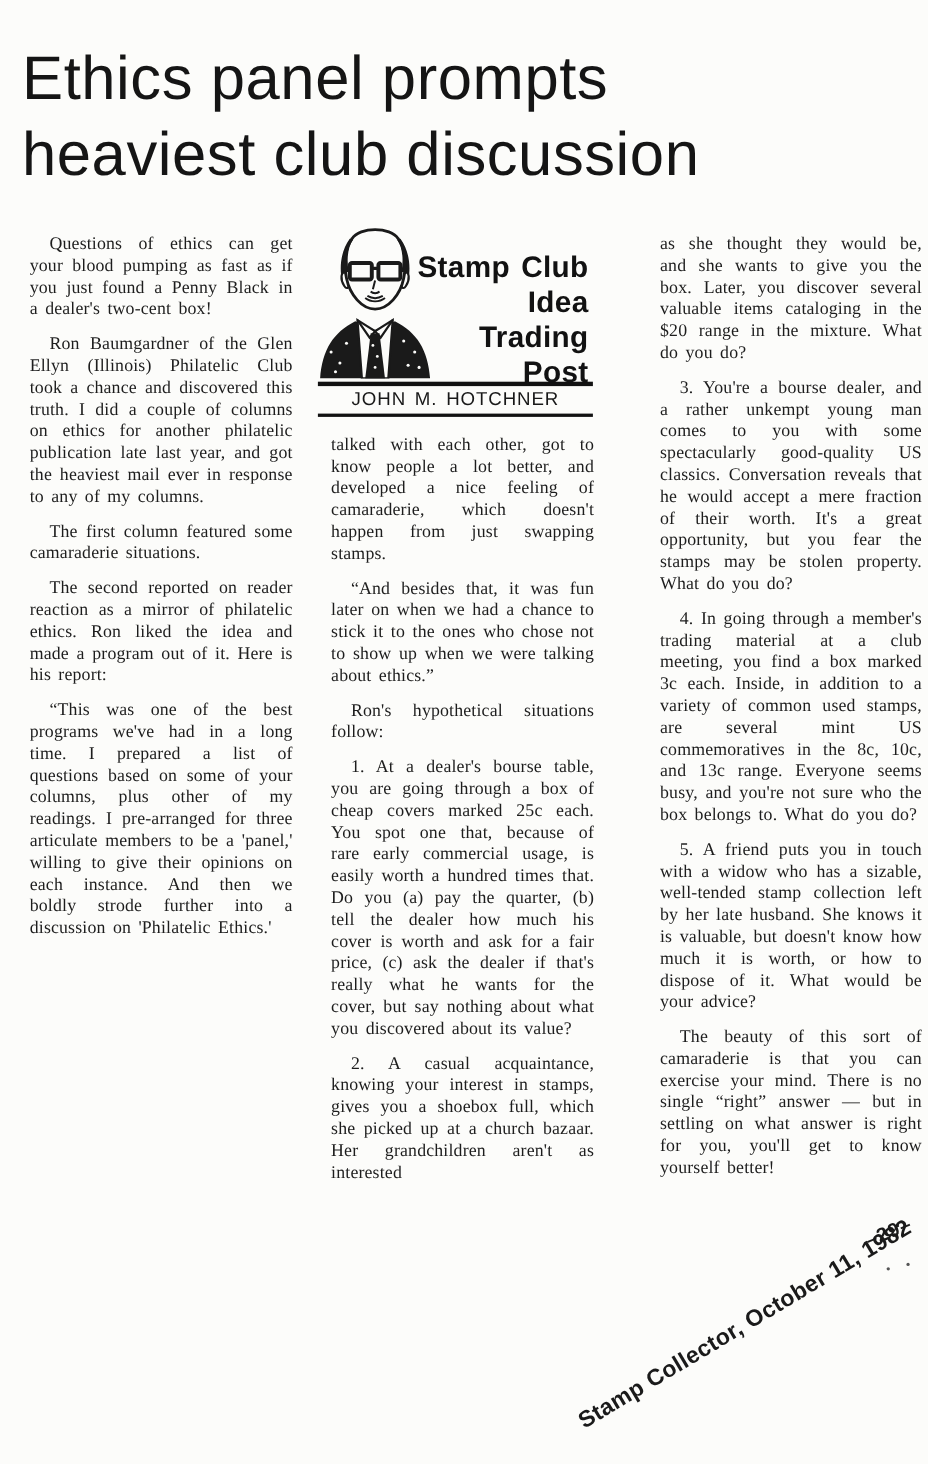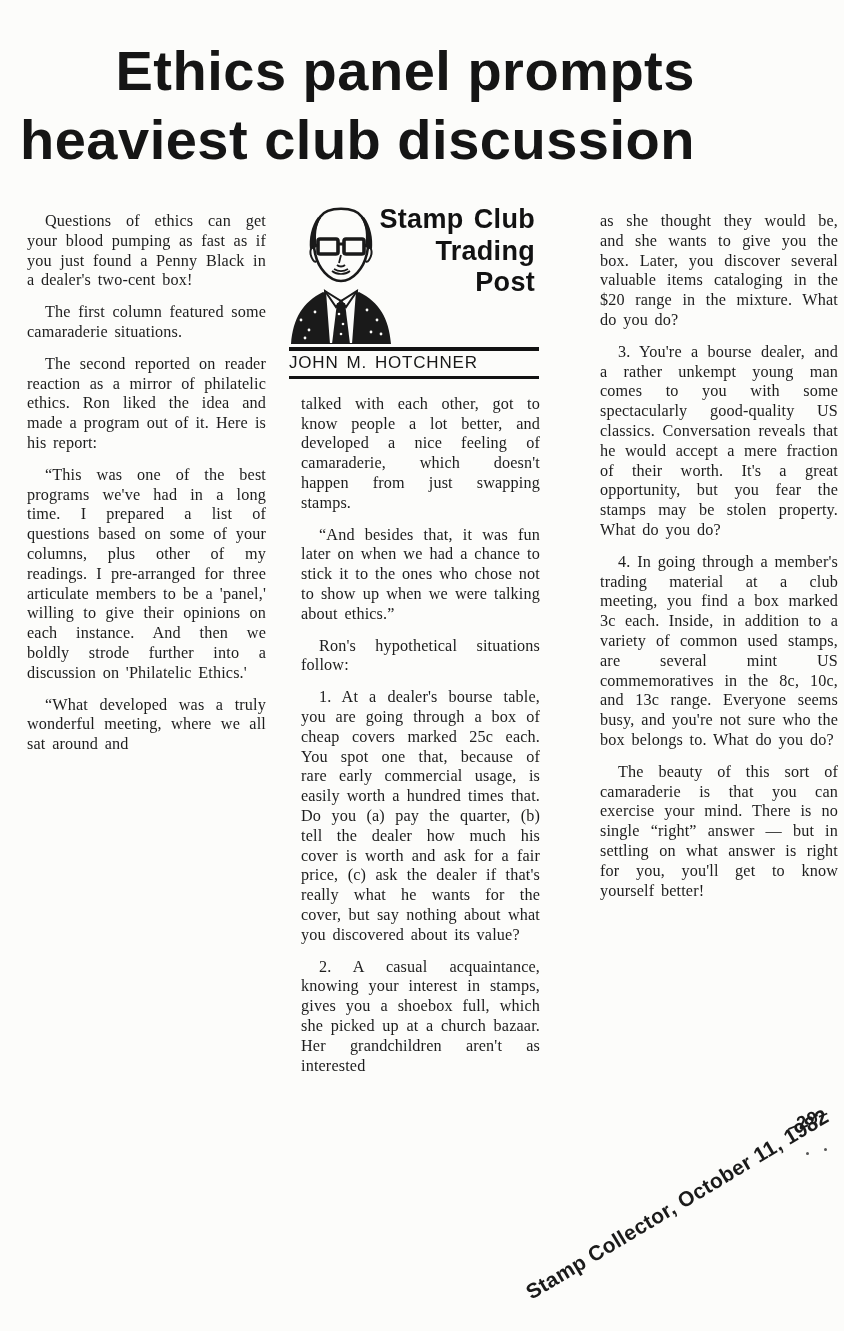--- a/index.html
+++ b/index.html
@@ -8,62 +8,61 @@
     width:844px;height:1331px;
     background:#fcfcfa;
     color:#1b1b1b;
     font-family:"Liberation Serif", serif;
     overflow:hidden;
     margin:0 auto;
   }
   .headline{
     position:absolute;left:20px;top:36px;
     font-family:"Liberation Sans", sans-serif;
-    font-weight:700;
+    font-weight:400;
     font-size:56px;
     line-height:69px;
     letter-spacing:0.5px;
     color:#151515;
     white-space:nowrap;
-    text-align:right;
   }
   .col{
     position:absolute;top:200px;width:263px;
     font-size:16.2px;line-height:19.8px;
     text-align:justify;
     letter-spacing:0.15px;
     word-spacing:2.5px;
     color:#1d1d1d;
   }
   .col p{margin:12px;}
   .col p.ind{text-indent:18px;}
   .col1{left:15px;}
   .col2{left:289px;top:200px;}
   .col3{left:588px;width:262px;}
 
   
   .masthead{width:250px;margin-bottom:16px;}
   .masthead-top{position:relative;height:147px;}
   .portrait{position:absolute;left:0;top:2px;}
   .logo-title{
-    position:absolute;right:4px;top:4px;
+    position:absolute;right:4px;top:28px;
     text-align:right;
     font-family:"Liberation Sans", sans-serif;
     font-weight:700;
     font-size:27px;
     line-height:31.5px;
     letter-spacing:0.3px;
     color:#121212;
     white-space:nowrap;
   }
   .byline-bar{
     border-top:4px solid #121212;
     border-bottom:3px solid #121212;
     padding:2px 0 3px 0;
-    text-align:left;
+    text-align:center;
     font-family:"Liberation Sans", sans-serif;
     font-size:17px;
     letter-spacing:0.8px;
     color:#181818;
     width:250px;
   }
 
   
   .page-num{
     position:absolute;left:786px;top:1110px;
@@ -89,24 +88,24 @@
 
 <div class="page">
 
   <div class="headline">
     <div>Ethics panel prompts</div>
     <div>heaviest club discussion</div>
   </div>
 
   <div class="col col1">
     <p class="ind">Questions of ethics can get your blood pumping as fast as if you just found a Penny Black in a dealer's two-cent box!</p>
+    <p class="ind">Ron Baumgardner of the Glen Ellyn (Illinois) Philatelic Club took a chance and discovered this truth. I did a couple of columns on ethics for another philatelic publication late last year, and got the heaviest mail ever in response to any of my columns.</p>
     <p class="ind">The first column featured some camaraderie situations.</p>
     <p class="ind">The second reported on reader reaction as a mirror of philatelic ethics. Ron liked the idea and made a program out of it. Here is his report:</p>
     <p class="ind">“This was one of the best programs we've had in a long time. I prepared a list of questions based on some of your columns, plus other of my readings. I pre-arranged for three articulate members to be a 'panel,' willing to give their opinions on each instance. And then we boldly strode further into a discussion on 'Philatelic Ethics.'</p>
-    <p class="ind">“What developed was a truly wonderful meeting, where we all sat around and</p>
   </div>
 
   <div class="col col2">
     <div class="masthead">
       <div class="masthead-top">
         <div class="portrait">
           <svg width="104" height="142" viewBox="0 0 104 142" aria-hidden="true">
 
             <path d="M29 15 C22 24 20 37 21 47 L28 45 C26 34 27 23 32 16 Z" fill="#1a1a1a"></path>
             <path d="M75 15 C82 24 84 37 83 47 L76 45 C78 34 77 23 72 16 Z" fill="#1a1a1a"></path>
@@ -139,39 +138,41 @@
             <path d="M36 89 L47 105 L52 99 M68 89 L57 105 L52 99" fill="none" stroke="#1a1a1a" stroke-width="2"></path>
 
             <path d="M48 101 L56 101 L61 142 L43 142 Z" fill="#1a1a1a"></path>
             <circle cx="50" cy="112" r="1.3" fill="#fcfcfa"></circle>
             <circle cx="54" cy="122" r="1.3" fill="#fcfcfa"></circle>
             <circle cx="52" cy="132" r="1.3" fill="#fcfcfa"></circle>
           </svg>
         </div>
         <div class="logo-title">
           <div>Stamp Club</div>
+          <div>Idea</div>
           <div>Trading</div>
           <div>Post</div>
         </div>
       </div>
       <div class="byline-bar">
         <span>JOHN M. HOTCHNER</span>
       </div>
     </div>
     <p>talked with each other, got to know people a lot better, and developed a nice feeling of camaraderie, which doesn't happen from just swapping stamps.</p>
     <p class="ind">“And besides that, it was fun later on when we had a chance to stick it to the ones who chose not to show up when we were talking about ethics.”</p>
     <p class="ind">Ron's hypothetical situations follow:</p>
     <p class="ind">1. At a dealer's bourse table, you are going through a box of cheap covers marked 25c each. You spot one that, because of rare early commercial usage, is easily worth a hundred times that. Do you (a) pay the quarter, (b) tell the dealer how much his cover is worth and ask for a fair price, (c) ask the dealer if that's really what he wants for the cover, but say nothing about what you discovered about its value?</p>
     <p class="ind">2. A casual acquaintance, knowing your interest in stamps, gives you a shoebox full, which she picked up at a church bazaar. Her grandchildren aren't as interested</p>
   </div>
 
   <div class="col col3">
     <p>as she thought they would be, and she wants to give you the box. Later, you discover several valuable items cataloging in the $20 range in the mixture. What do you do?</p>
     <p class="ind">3. You're a bourse dealer, and a rather unkempt young man comes to you with some spectacularly good-quality US classics. Conversation reveals that he would accept a mere fraction of their worth. It's a great opportunity, but you fear the stamps may be stolen property. What do you do?</p>
     <p class="ind">4. In going through a member's trading material at a club meeting, you find a box marked 3c each. Inside, in addition to a variety of common used stamps, are several mint US commemoratives in the 8c, 10c, and 13c range. Everyone seems busy, and you're not sure who the box belongs to. What do you do?</p>
+    <p class="ind">5. A friend puts you in touch with a widow who has a sizable, well-tended stamp collection left by her late husband. She knows it is valuable, but doesn't know how much it is worth, or how to dispose of it. What would be your advice?</p>
     <p class="ind">The beauty of this sort of camaraderie is that you can exercise your mind. There is no single “right” answer — but in settling on what answer is right for you, you'll get to know yourself better!</p>
   </div>
 
   <div class="page-num">–29–</div>
   <div class="source-line">Stamp Collector, October 11, 1982</div>
   <div class="speck s1"></div>
   <div class="speck s2"></div>
 
 </div>
 

